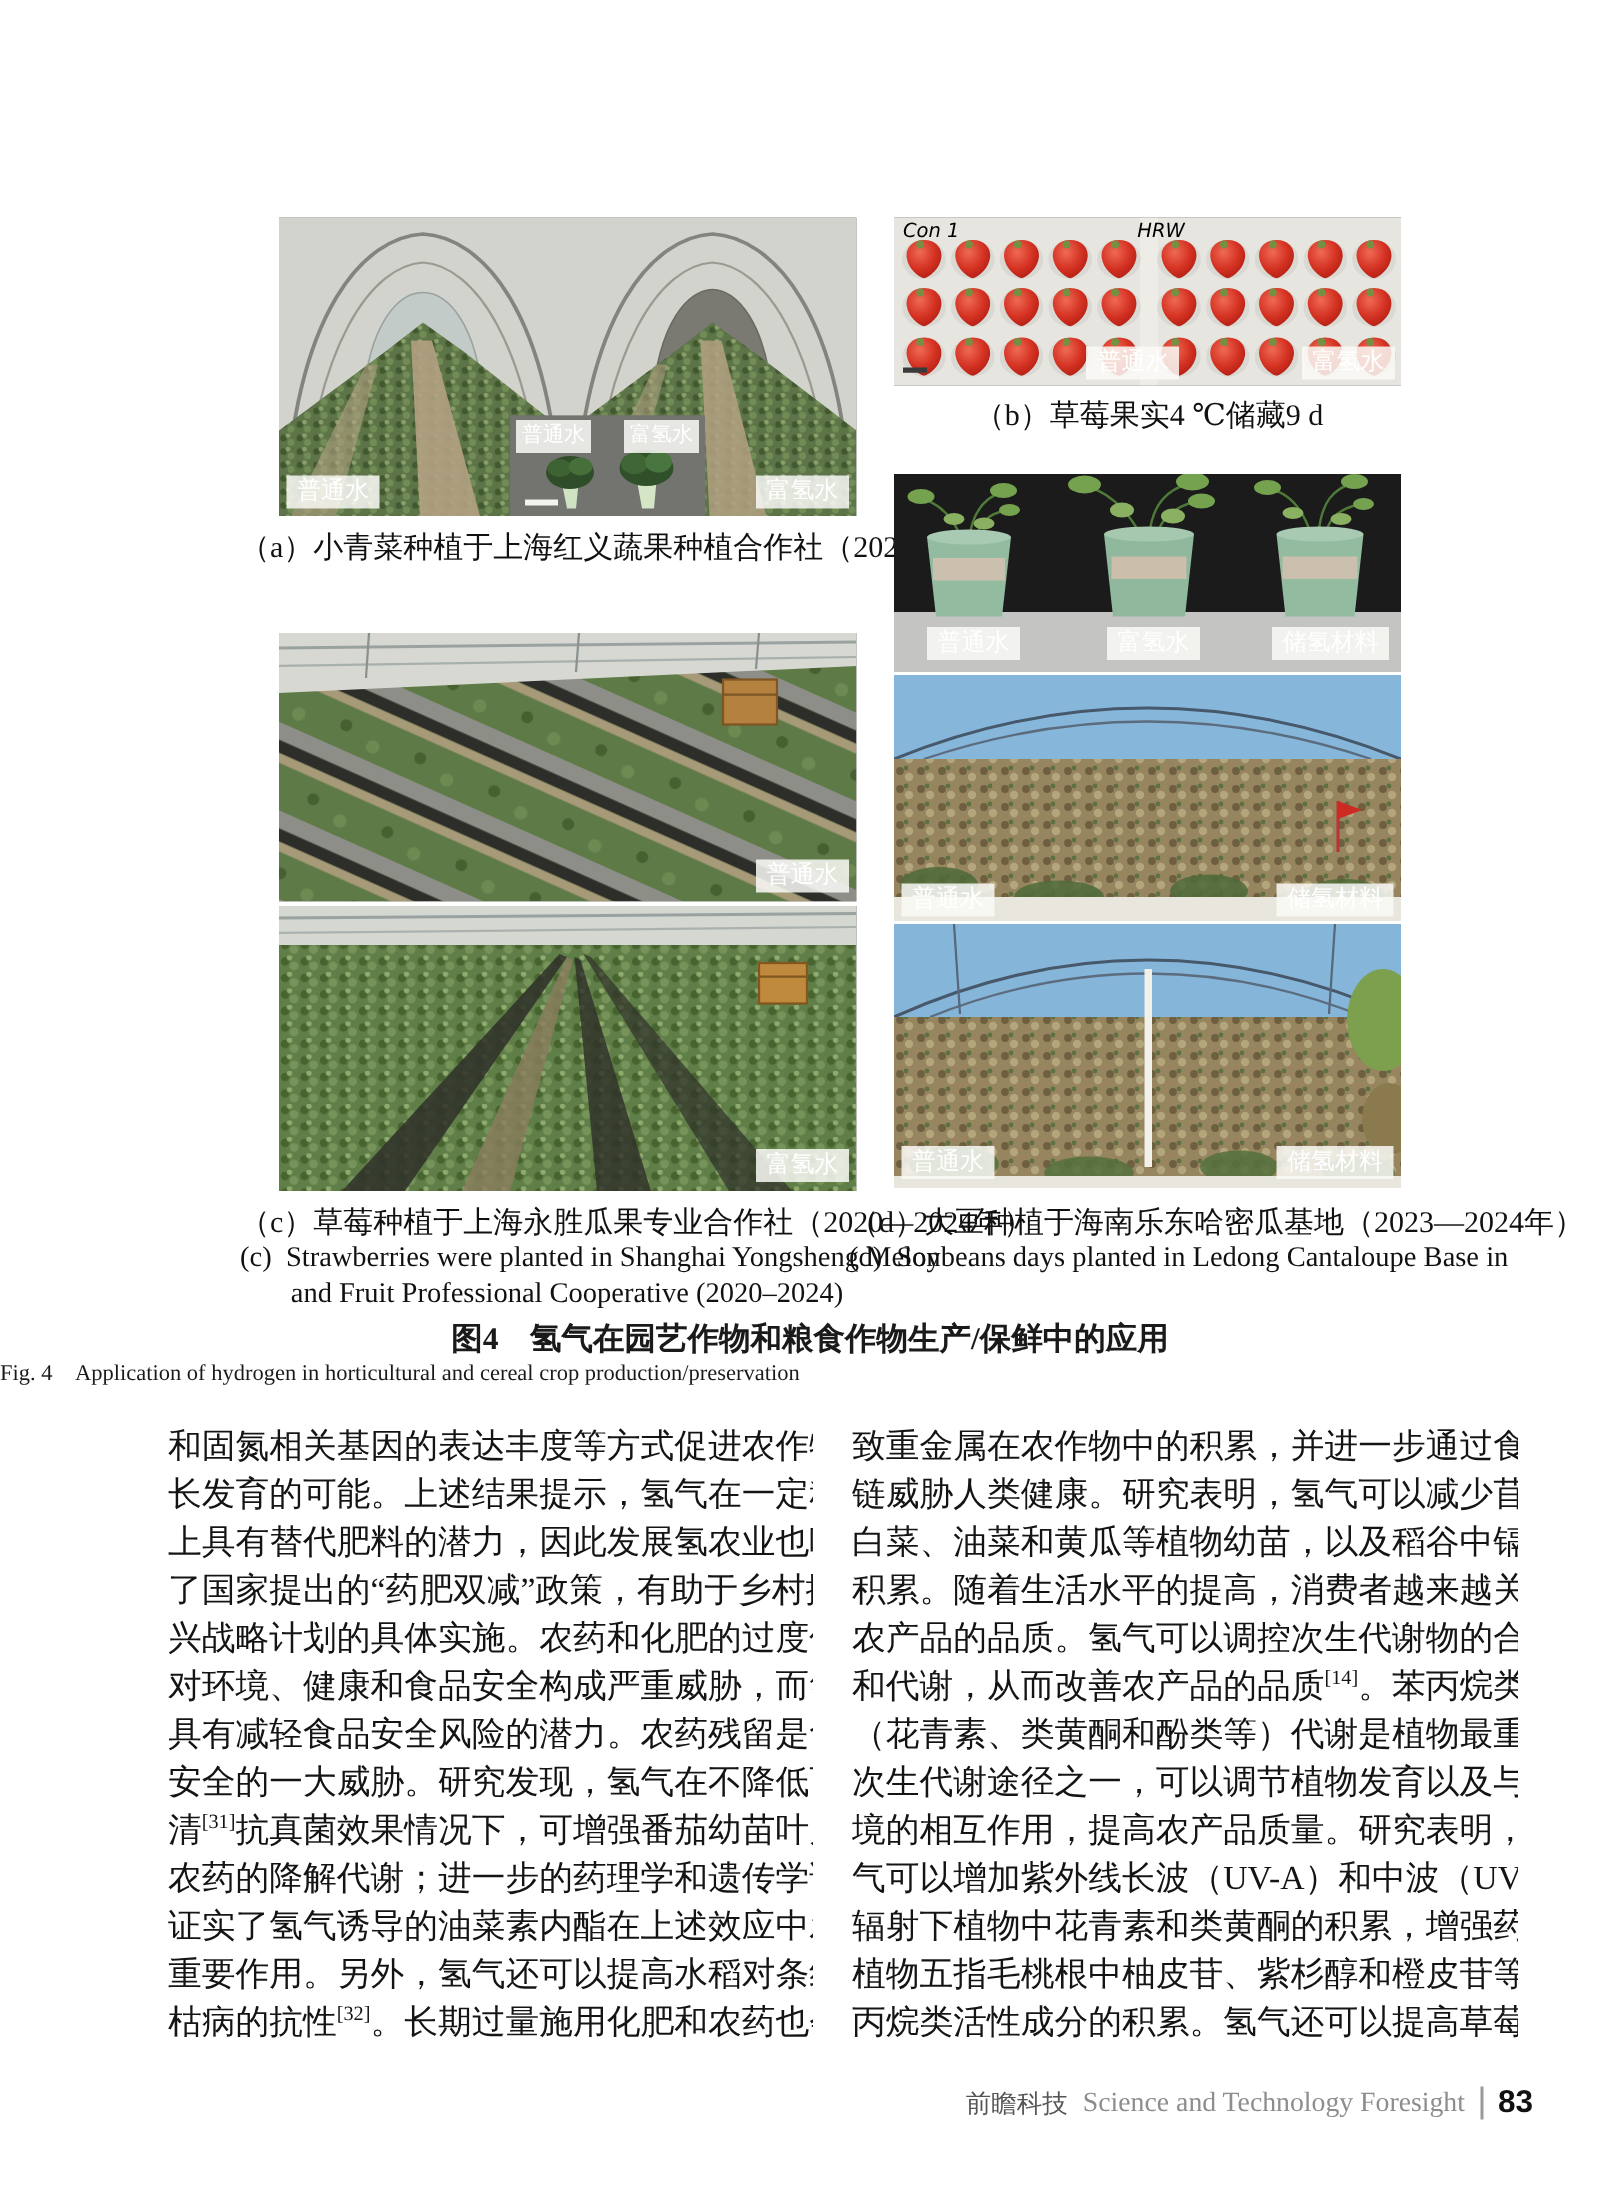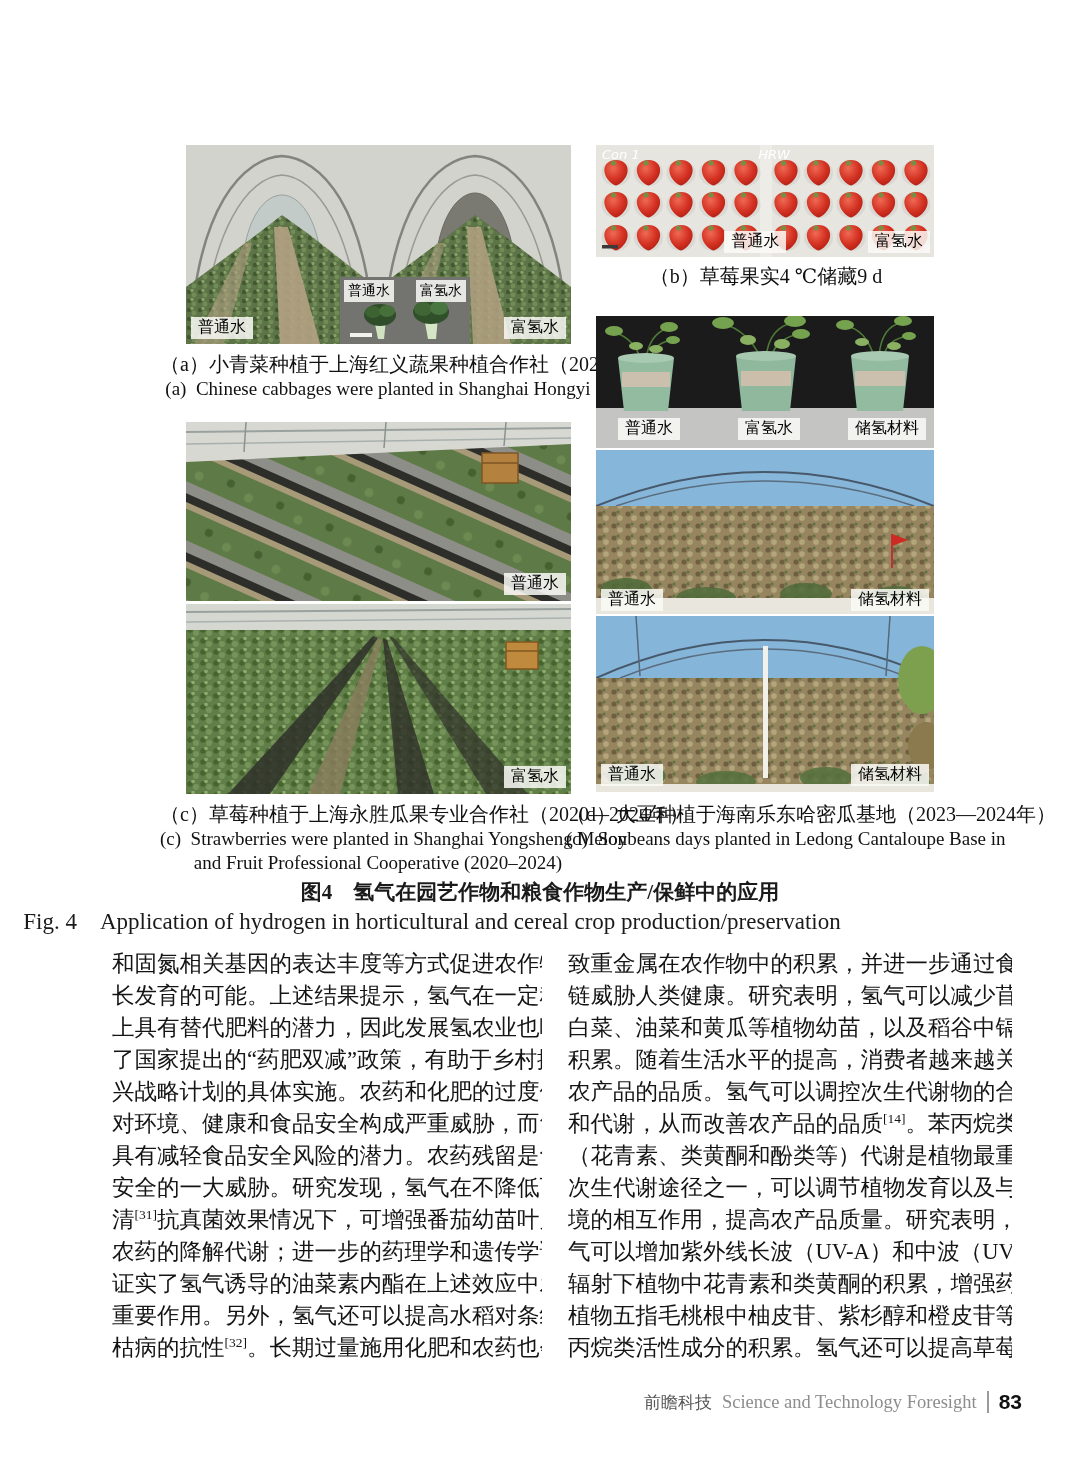--- a/index.html
+++ b/index.html
@@ -1,29 +1,29 @@
 <!DOCTYPE html>
 <html><head>
 <meta charset="utf-8">
 <style>
   html,body{margin:0;padding:0;background:#ffffff;}
   .page{position:relative;width:1080px;height:1466px;background:#ffffff;overflow:hidden;
         font-family:"Liberation Serif","DejaVu Serif",serif;color:#1a1a1a;}
   .photo{position:absolute;overflow:hidden;background:#888;}
   .photo svg{display:block;width:100%;height:100%;}
-  .chip{position:absolute;background:rgba(250,250,247,0.85);color:#000000;
+  .chip{position:absolute;background:rgba(250,250,247,0.85);color:#ffffff;
         font-size:16px;line-height:22px;padding:0 7px;white-space:nowrap;
-        font-family:Liberation Mono, monospace;}
-  .hand{position:absolute;color:#ffffff;font-size:13px;font-style:italic;
+        font-family:Liberation Serif, serif;}
+  .hand{position:absolute;color:#000000;font-size:13px;font-style:italic;
         font-family:"DejaVu Sans","Liberation Sans",sans-serif;}
   .cap{position:absolute;text-align:center;white-space:pre;color:#111;}
   .cap.zh{font-size:20px;}
   .cap.en{font-size:19px;}
   .figcap-zh{position:absolute;left:0;width:1080px;text-align:center;font-size:21px;font-weight:bold;white-space:pre;}
-  .figcap-en{position:absolute;left:0;width:864px;text-align:center;font-size:23px;white-space:pre;}
+  .figcap-en{position:absolute;left:0;width:864px;text-align:left;font-size:15px;white-space:pre;}
   .bodycol{position:absolute;width:442px;}
   .tline{font-size:22.5px;line-height:32px;height:32px;white-space:nowrap;
          text-align:justify;text-align-last:justify;overflow:hidden;color:#141414;}
   .tline sup{font-size:0.60em;line-height:0;}
   .footer{position:absolute;top:1390px;right:58px;display:flex;align-items:center;gap:10px;}
   .footer .jzh{font-size:17px;font-weight:normal;color:#555;
                font-family:"Liberation Sans","DejaVu Sans",sans-serif;}
   .footer .jen{font-size:18.5px;color:#8d8d8d;}
   .footer .bar{width:2px;height:22px;background:#9a9a9a;}
   .footer .pn{font-size:21px;font-weight:bold;color:#111;
@@ -74,21 +74,20 @@
         <ellipse cx="99" cy="31" rx="9" ry="7" fill="#487540"></ellipse>
         <rect x="10" y="56" width="22" height="4" fill="#f2f2ee"></rect>
       </svg>
       <div class="chip" style="left:4px;top:3px;font-size:14px;padding:0 4px;">普通水</div>
       <div class="chip" style="right:4px;top:3px;font-size:14px;padding:0 4px;">富氢水</div>
     </div>
     <div class="chip" style="left:5px;bottom:5px;">普通水</div>
     <div class="chip" style="right:5px;bottom:5px;">富氢水</div>
   </div>
   <div class="cap zh" style="left:160px;top:351px;width:436px;">（a）小青菜种植于上海红义蔬果种植合作社（2022—2023年）</div>
-  <div class="cap en" style="left:160px;top:378px;width:436px;">(a)  Chinese cabbages were planted in Shanghai Hongyi</div>
 
   <div class="photo" style="left:186px;top:422px;width:385px;height:179px;">
     <svg viewBox="0 0 385 179" preserveAspectRatio="none">
       <defs>
         <pattern id="rows1" width="54" height="54" patternUnits="userSpaceOnUse" patternTransform="rotate(24)">
           <rect width="54" height="54" fill="#5e7a47"></rect>
           <rect y="0" width="54" height="11" fill="#8e8e88"></rect>
           <rect y="11" width="54" height="8" fill="#2d2d29"></rect>
           <rect y="19" width="54" height="6" fill="#a79a78"></rect>
           <circle cx="12" cy="38" r="4" fill="#47602f"></circle>

